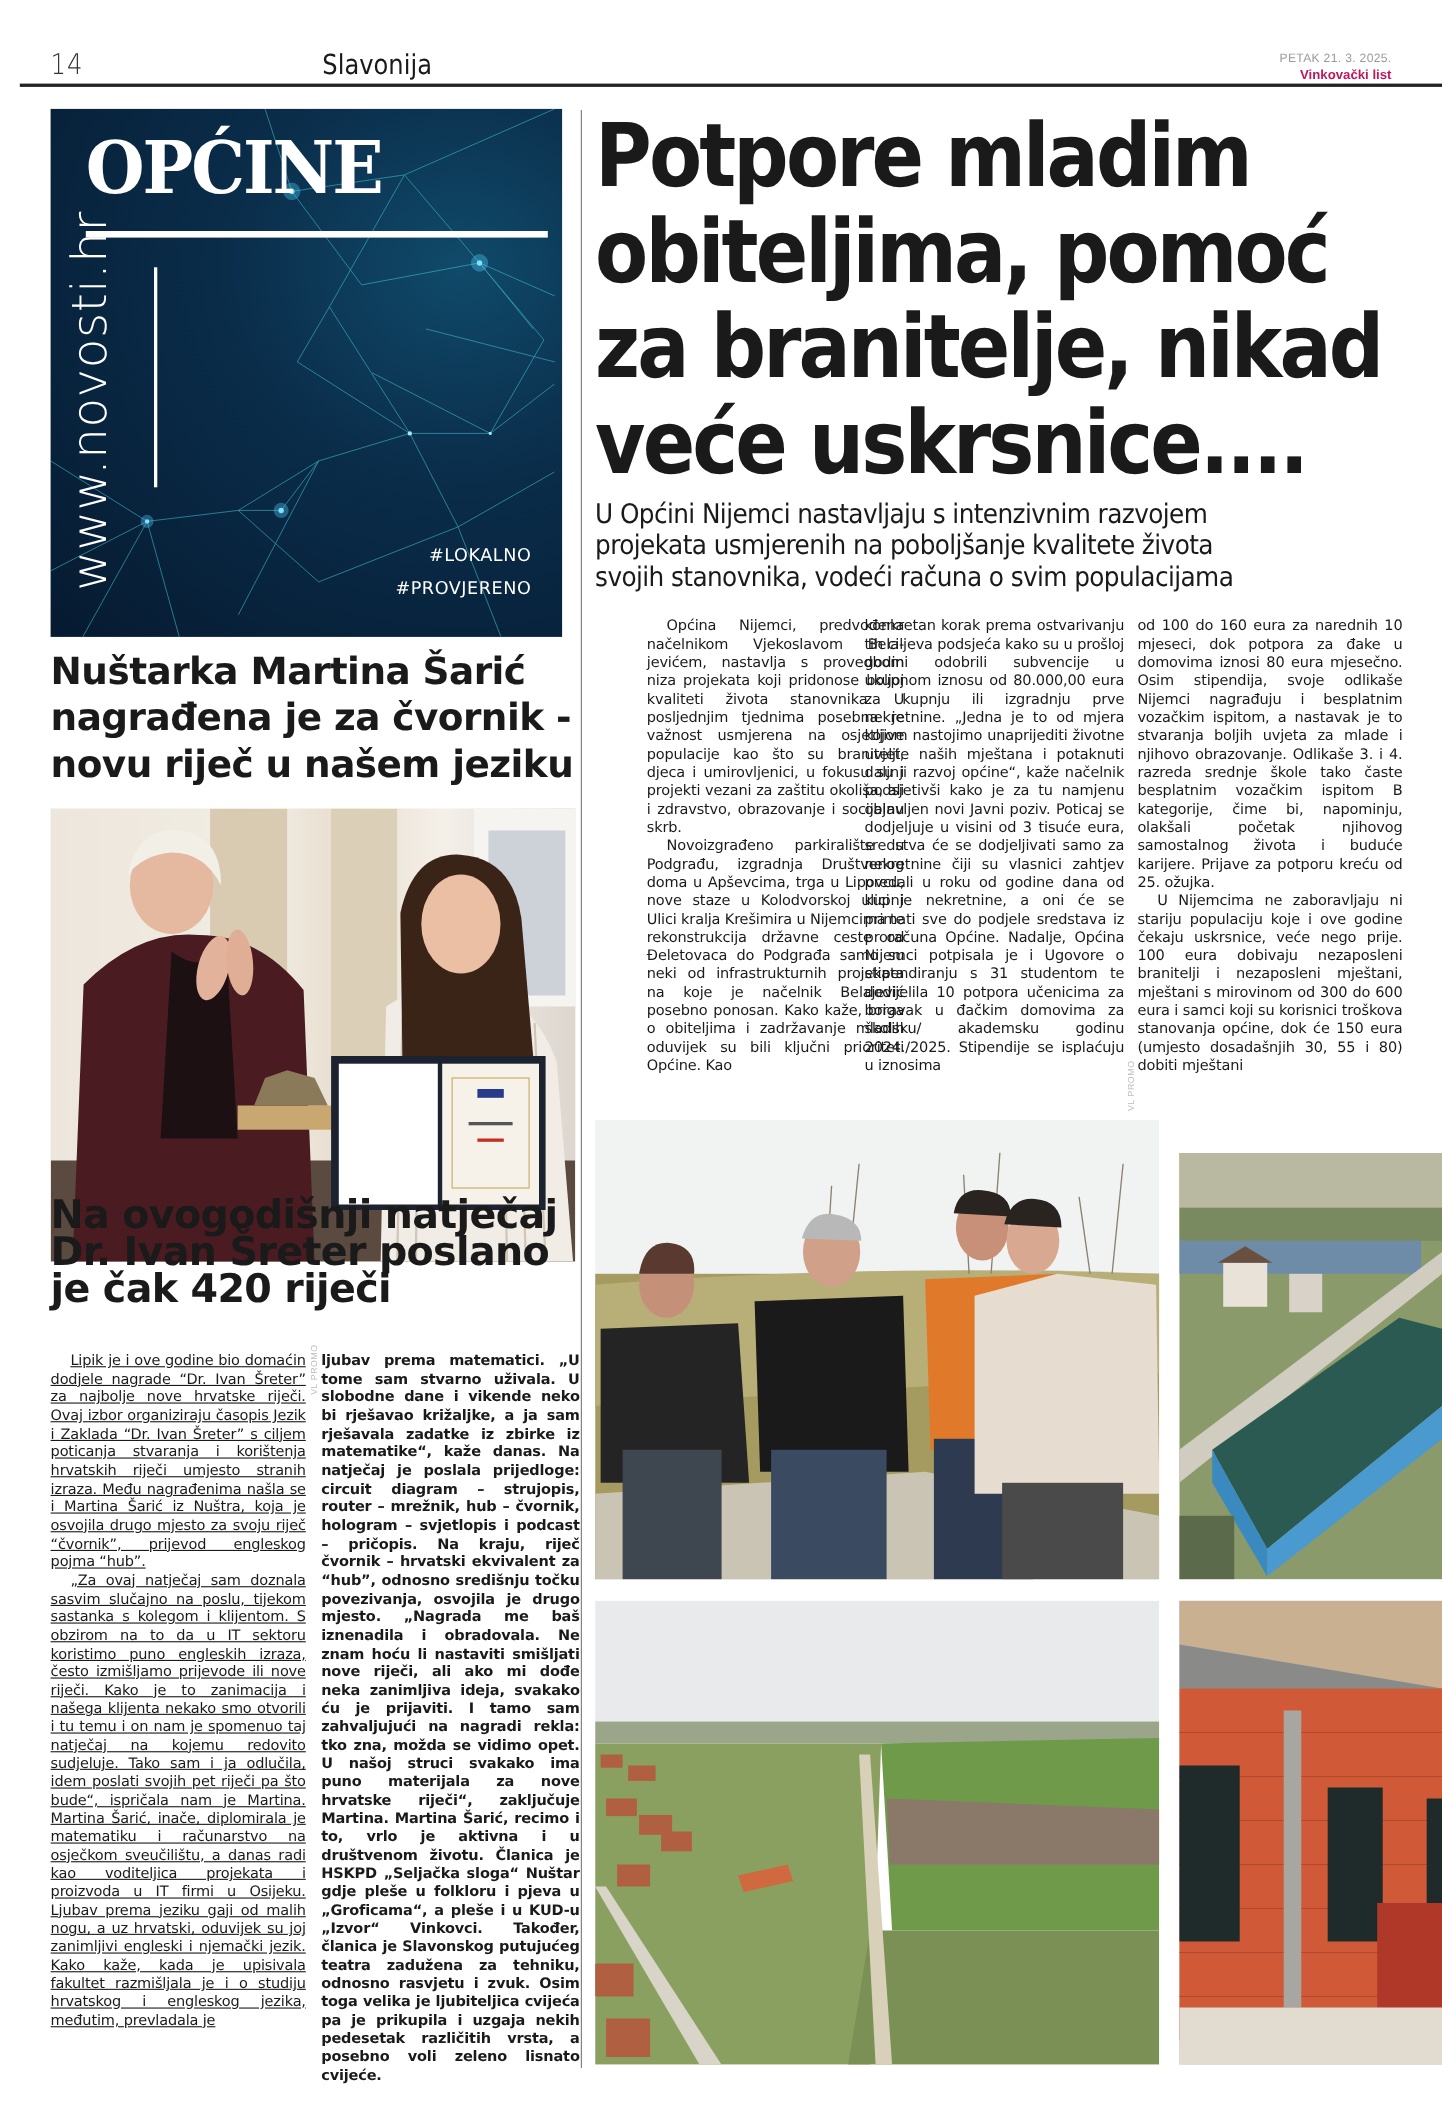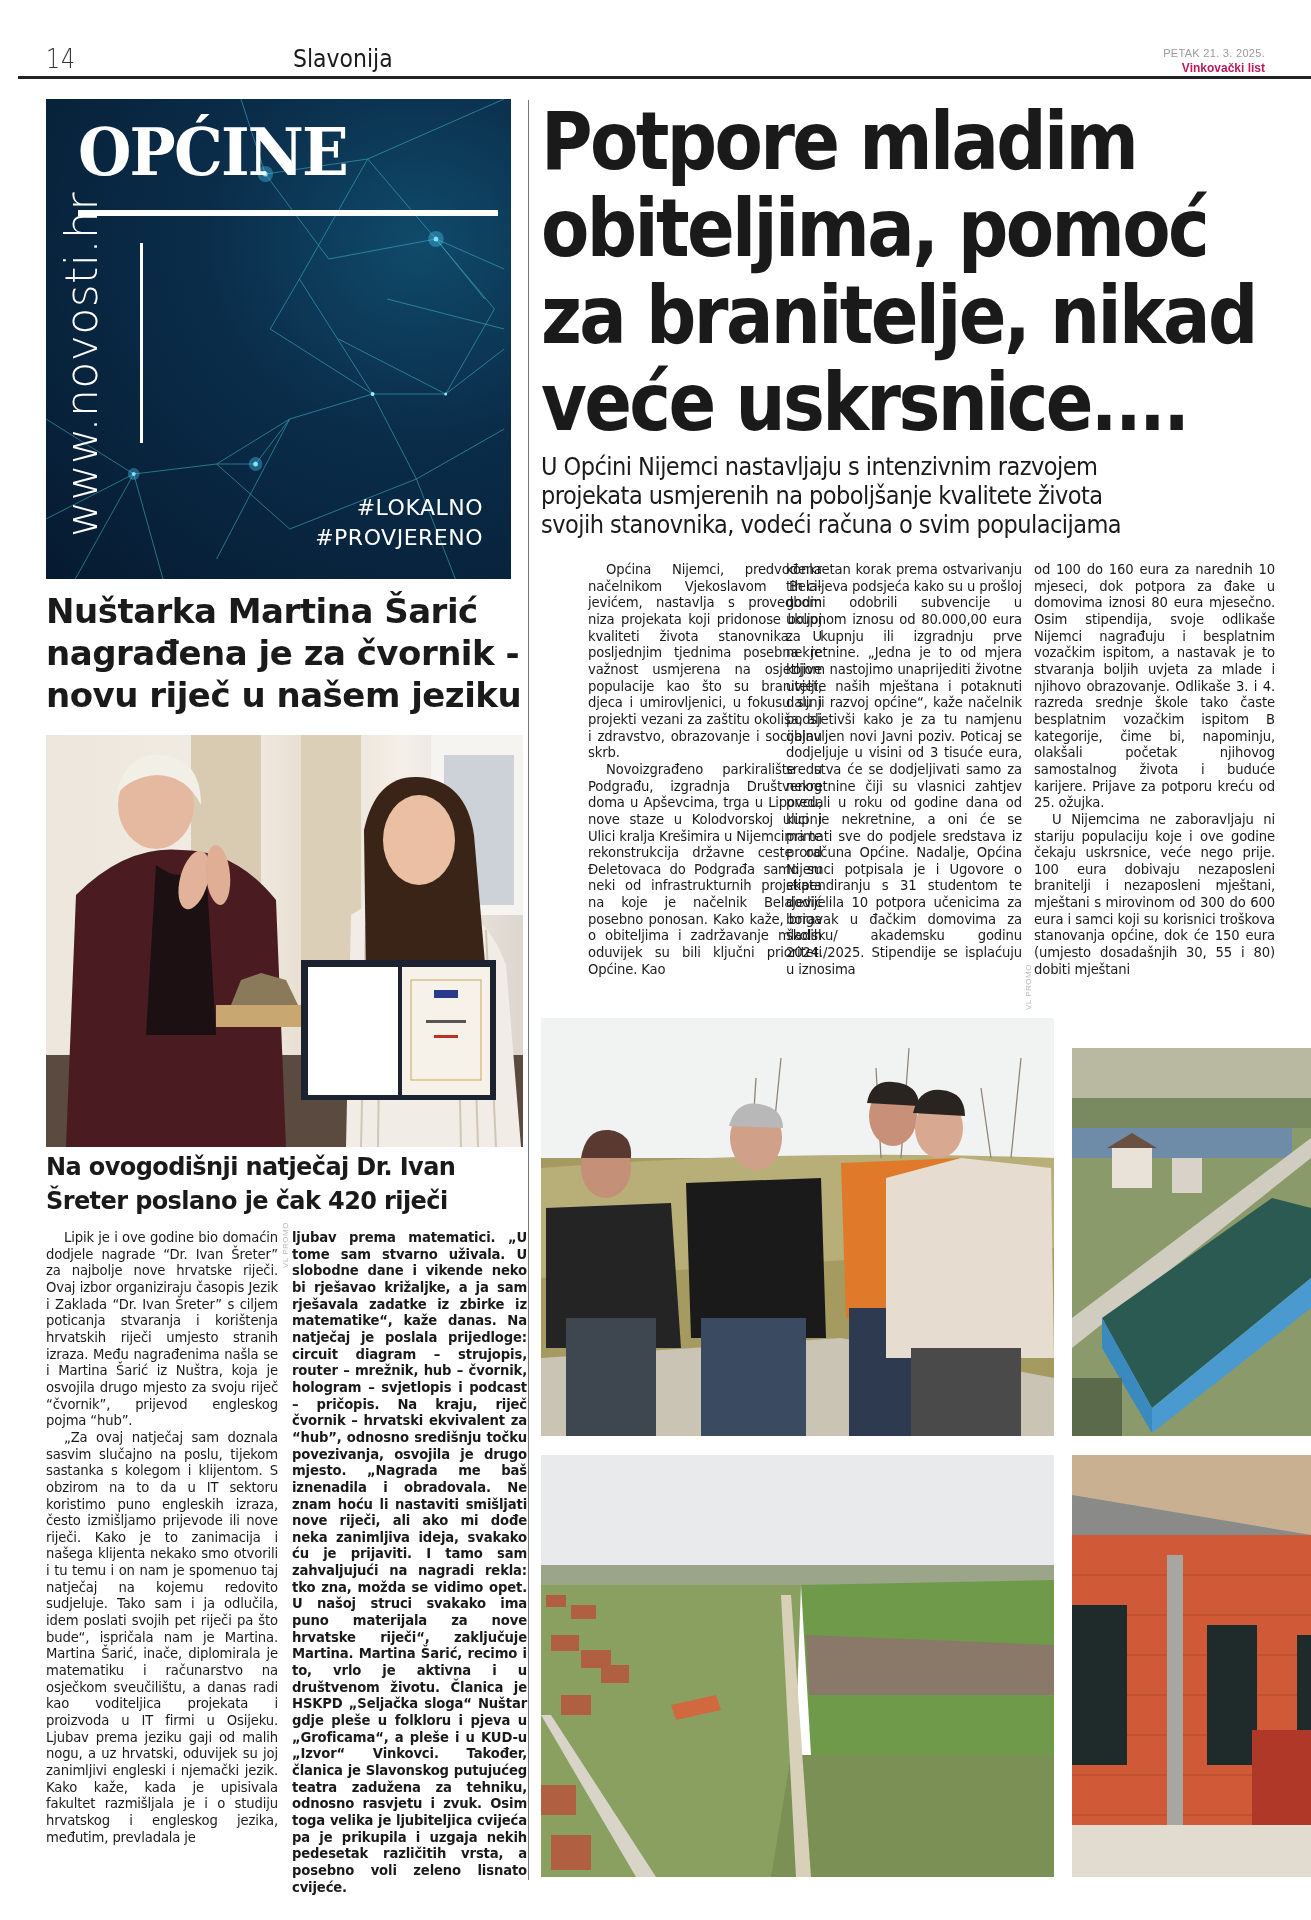--- a/index.html
+++ b/index.html
@@ -18,33 +18,33 @@
     .col-divider { position: absolute; left: 528px; top: 100px; width: 1px; height: 1780px; background: #777; }
 
     
     .promo-box { position: absolute; left: 46px; top: 99px; width: 465px; height: 480px; overflow: hidden;
       background: radial-gradient(ellipse at 80% 30%, #104a6a 0%, #0a2d4a 40%, #061a30 100%); }
     .promo-box svg.net { position: absolute; left: 0; top: 0; width: 100%; height: 100%; }
     .promo-title { position: absolute; left: 32px; top: 14px; font-family: "DejaVu Serif", "Liberation Serif", serif; font-weight: bold; font-size: 66px; color: #ffffff; letter-spacing: -2px; transform: scaleX(0.93); transform-origin: left; }
     .promo-hrule { position: absolute; left: 32px; top: 111px; width: 420px; height: 6px; background: #fff; }
     .promo-vrule { position: absolute; left: 94px; top: 144px; width: 3px; height: 200px; background: #fff; }
     .promo-url { position: absolute; left: 10px; top: 438px; font-family: "DejaVu Sans", sans-serif; font-weight: 300; font-size: 44px; color: #fff; transform: rotate(-90deg); transform-origin: left top; white-space: nowrap; letter-spacing: 0.5px; }
-    .promo-tag { position: absolute; right: 28px; font-family: "DejaVu Sans", sans-serif; font-size: 22px; color: #fff; text-align: right; letter-spacing: 0.5px; }
+    .promo-tag { position: absolute; right: 28px; font-family: "DejaVu Sans", sans-serif; font-size: 16px; color: #fff; text-align: right; letter-spacing: 0.5px; }
     .promo-tag.t1 { top: 396px; }
     .promo-tag.t2 { top: 426px; }
 
     
     .left-headline { position: absolute; left: 46px; top: 590px; width: 482px; font-family: "DejaVu Sans", sans-serif; font-weight: bold; font-size: 34px; line-height: 42px; color: #1a1a1a; letter-spacing: -0.5px; }
     .left-photo { position: absolute; left: 46px; top: 735px; width: 477px; height: 412px; overflow: hidden; background: linear-gradient(90deg, #ece6dc 0%, #f2ede4 40%, #e8ded0 55%, #f4efe8 75%, #dcd6ce 100%); }
-    .left-subhead { position: absolute; left: 46px; top: 1150px; width: 482px; font-family: "DejaVu Sans", sans-serif; font-size: 24px; line-height: 34px; color: #1a1a1a; letter-spacing: -0.6px; }
+    .left-subhead { position: absolute; left: 46px; top: 1088px; width: 482px; font-family: "DejaVu Sans", sans-serif; font-size: 36px; line-height: 34px; color: #1a1a1a; letter-spacing: -0.6px; }
 
     .body-col { position: absolute; font-family: "DejaVu Sans", sans-serif; font-size: 13.2px; line-height: 16.65px; color: #1a1a1a; text-align: justify; hyphens: manual; letter-spacing: -0.15px; }
     .body-col p { text-indent: 18px; }
     .body-col p.noindent { text-indent: 0; }
-    .lc1 { left: 46px; top: 1230px; width: 232px; }
+    .lc1 { left: 46px; top: 1230px; width: 232px; text-decoration: underline; }
     .lc2 { left: 292px; top: 1230px; width: 235px; font-weight: bold; }
 
     .promo-vert { position: absolute; font-size: 8px; color: #bbb; letter-spacing: 0.5px; transform: rotate(-90deg); transform-origin: left top; white-space: nowrap; }
 
     
     .main-headline { position: absolute; left: 541px; top: 98px; width: 770px; font-family: "DejaVu Sans", sans-serif; font-weight: bold; font-size: 80px; line-height: 87px; color: #1a1a1a; letter-spacing: -3px; transform: scaleX(0.88); transform-origin: left; white-space: nowrap; }
     .deck { position: absolute; left: 541px; top: 452px; width: 770px; font-family: "DejaVu Sans", sans-serif; font-size: 24.5px; line-height: 29px; color: #1a1a1a; letter-spacing: -0.6px; transform: scaleX(0.92); transform-origin: left; white-space: nowrap; }
     .rc1 { left: 541px; top: 562px; width: 234px; margin-left: 47px; }
     .rc2 { left: 786px; top: 562px; width: 236px; }
     .rc3 { left: 1034px; top: 562px; width: 241px; }

